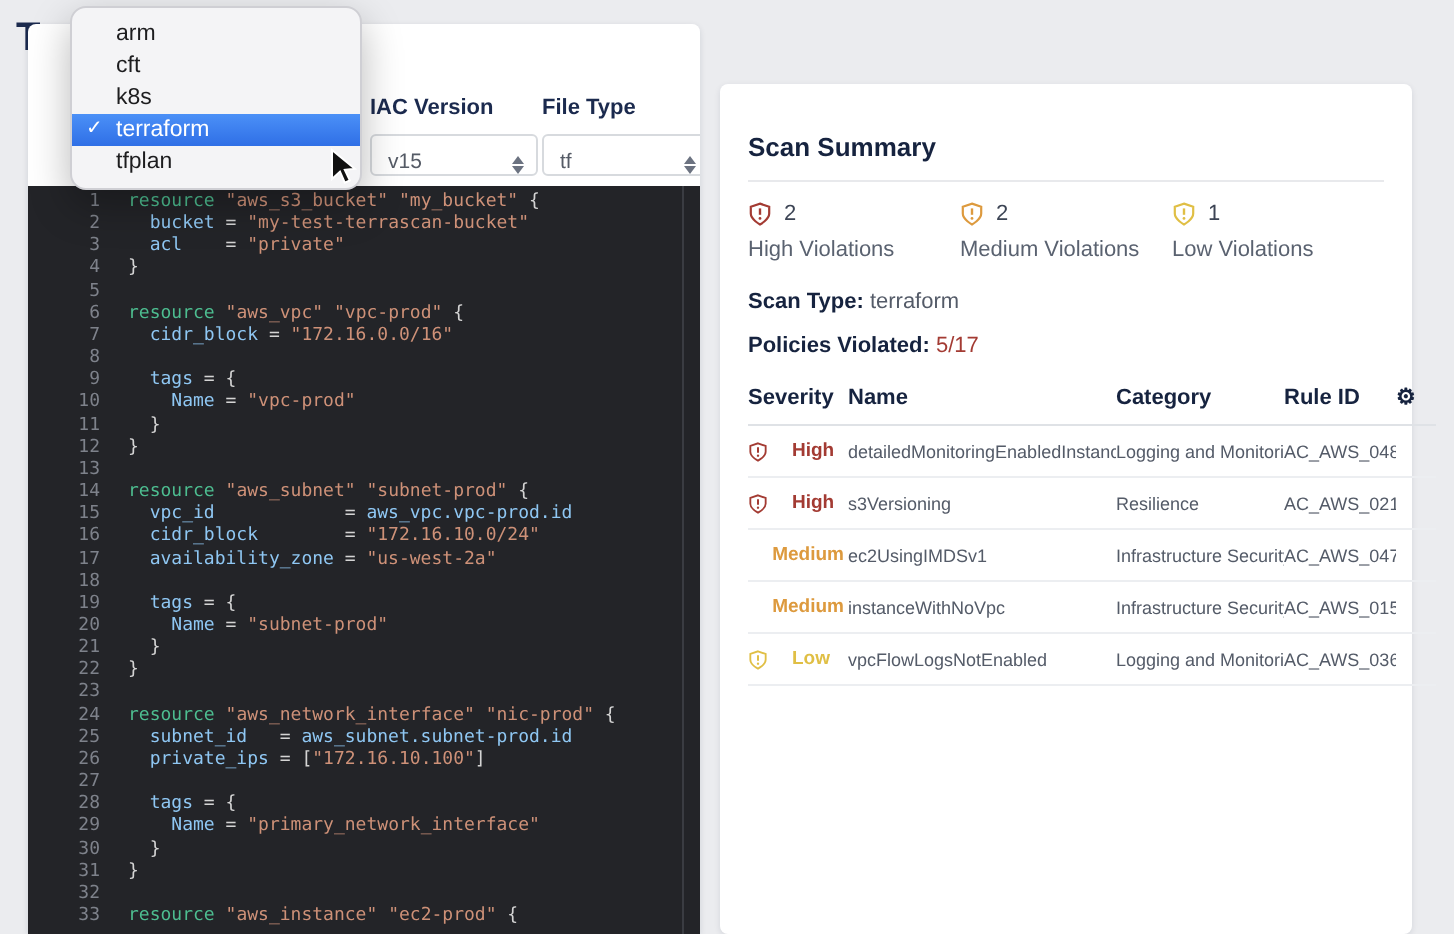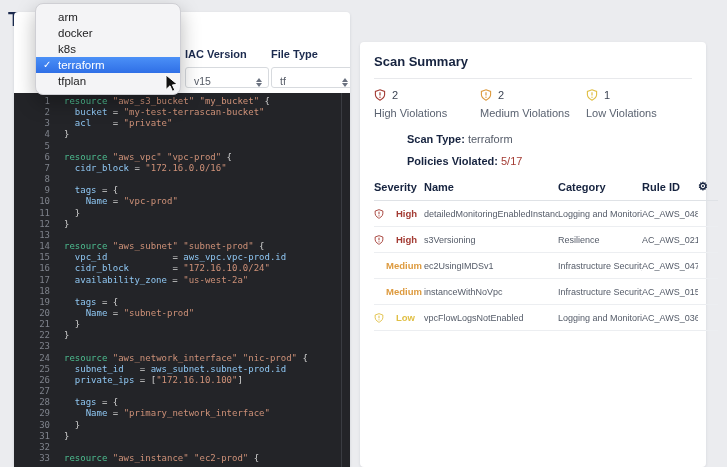--- a/index.html
+++ b/index.html
@@ -28,29 +28,29 @@
   .ct { margin-left:14px; }
   .tk-k { color:#4dbd90; } 
   .tk-s { color:#ce9178; } 
   .tk-p { color:#8fc7f3; } 
   .tk-r { color:#8fc7f3; } 
   .tk-o { color:#d4d4d4; } 
   .scroll-track { position:absolute; top:0; bottom:0; right:8px; width:1px; background:#3a3c42; }
 
   
   .right-card { position:absolute; left:360px; top:42px; width:346px; height:425px; background:#fff;
-    border-radius:4px; box-shadow:0 1px 3px rgba(20,30,60,.10); padding:12px 14px; z-index:2; }
+    border-radius:4px; box-shadow:0 1px 3px rgba(20,30,60,.10); padding:24px 14px; z-index:2; }
   .sec-title { font-size:13px; font-weight:bold; color:#16233f; }
   .divider { height:1px; background:#e8e9ec; margin:9px 0 10px; }
   .stats { display:flex; }
   .stat { width:116px; }
   .stat-top { display:flex; align-items:center; gap:6px; font-size:11px; color:#3c4454; }
   .stat-label { margin-top:6px; font-size:11px; color:#5a6270; }
   .kv { margin-top:14px; font-size:11px; color:#545b68; }
-  .kv b { color:#16233f;margin-left:33px; }
+  .kv b { color:#16233f; }
   .kv .red { color:#a33b33; }
   .violations-title { margin-top:16px; }
   table.vtable { margin-top:8px; width:100%; border-collapse:collapse; table-layout:fixed; }
   .vtable th { text-align:left; font-size:11px; color:#16233f; padding:5px 0 7px; border-bottom:1px solid #dfe2e6;margin-left:40px; }
   .vtable td { font-size:9px; color:#545b68; padding:7px 2px 7px 0; border-bottom:1px solid #eceef1; overflow:hidden; white-space:nowrap; }
   .sev { display:flex; align-items:center; gap:12px; font-size:9.5px; font-weight:bold; }
   .sev-high { color:#a33b33; } .sev-medium { color:#dd9a3e; } .sev-low { color:#e0bf45; }
   .gear { font-size:12px; color:#16233f; text-align:right; cursor:pointer; }
 
   
@@ -240,21 +240,21 @@
           <td>Logging and Monitoring</td>
           <td>AC_AWS_0369</td>
           <td></td>
         </tr>
       </tbody>
   </table>
 </div>
 
 <div class="dropdown" id="dropdown">
     <div class="dd-item">arm</div>
-    <div class="dd-item">docker</div>
+    <div class="dd-item">cft</div>
     <div class="dd-item">k8s</div>
     <div class="dd-item selected"><span class="check">✓</span>terraform</div>
     <div class="dd-item">tfplan</div>
   </div>
 
 <svg class="cursor" width="14" height="20" viewBox="0 0 14 20">
   <path d="M1 1 L1 15.5 L5 11.8 L7.4 17.3 L9.9 16.2 L7.4 10.9 L12.4 10.4 Z" fill="#111" stroke="#fff" stroke-width="1"></path>
 </svg>
 
 </body></html>

